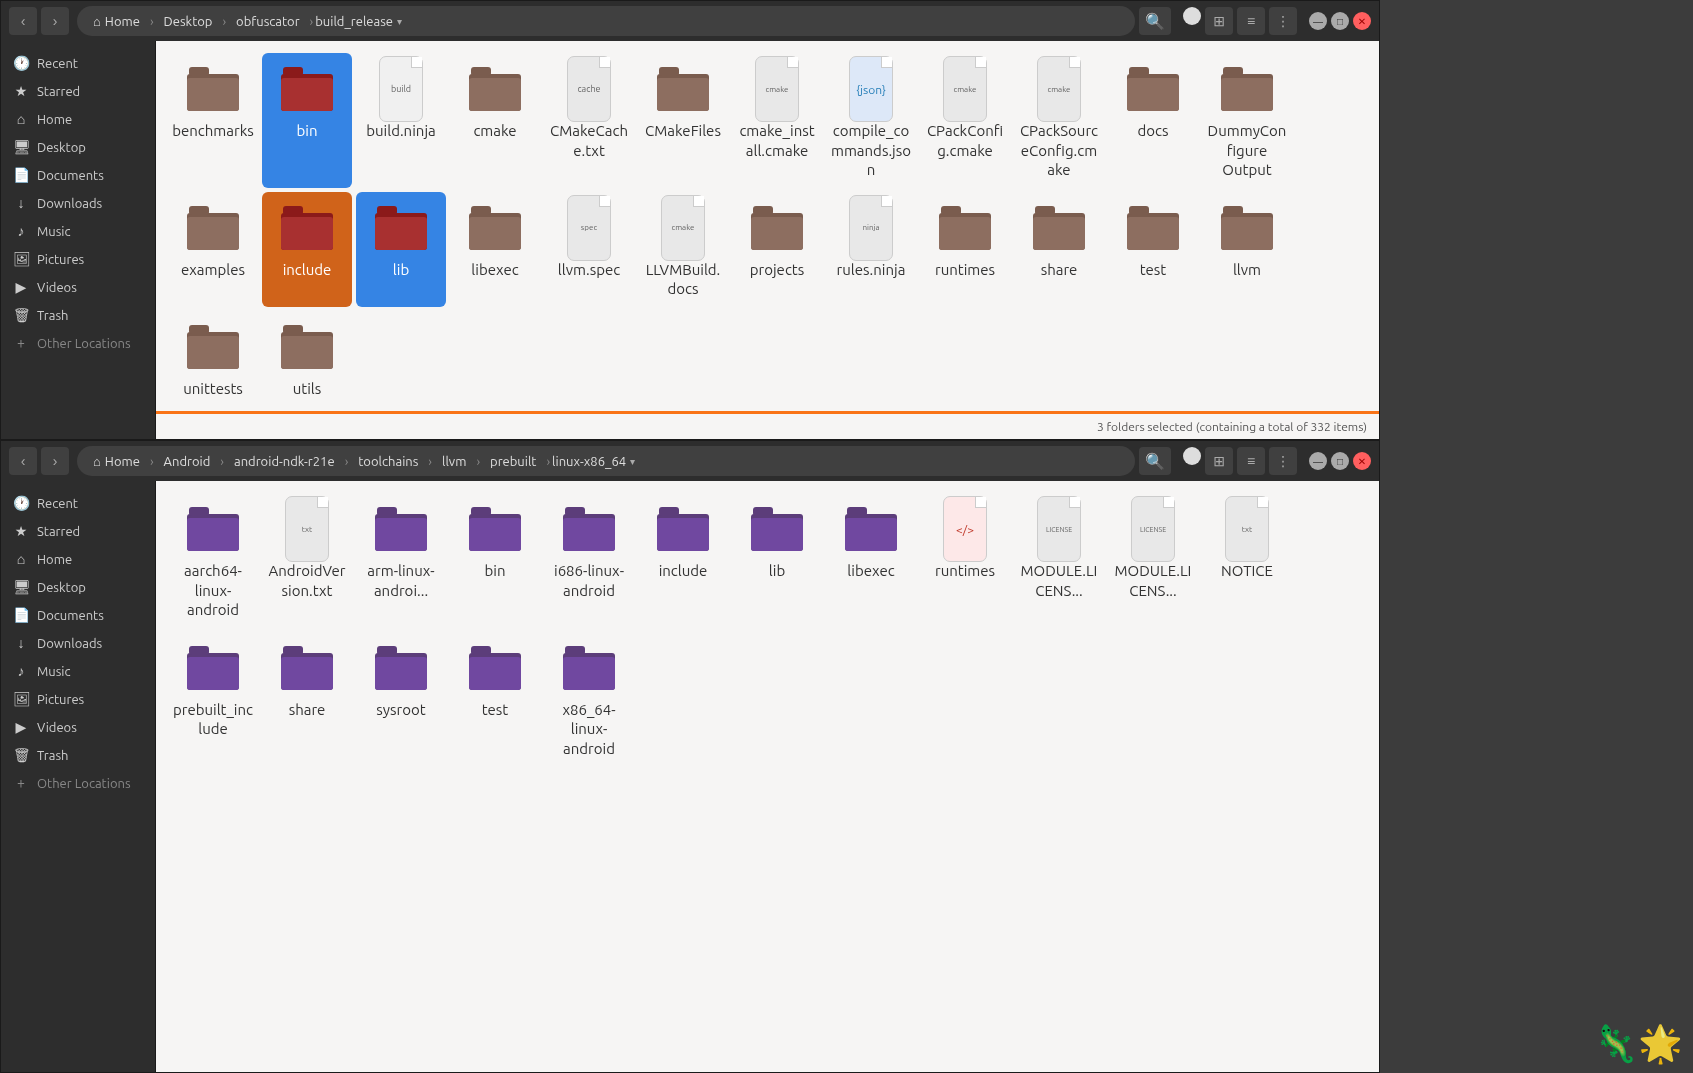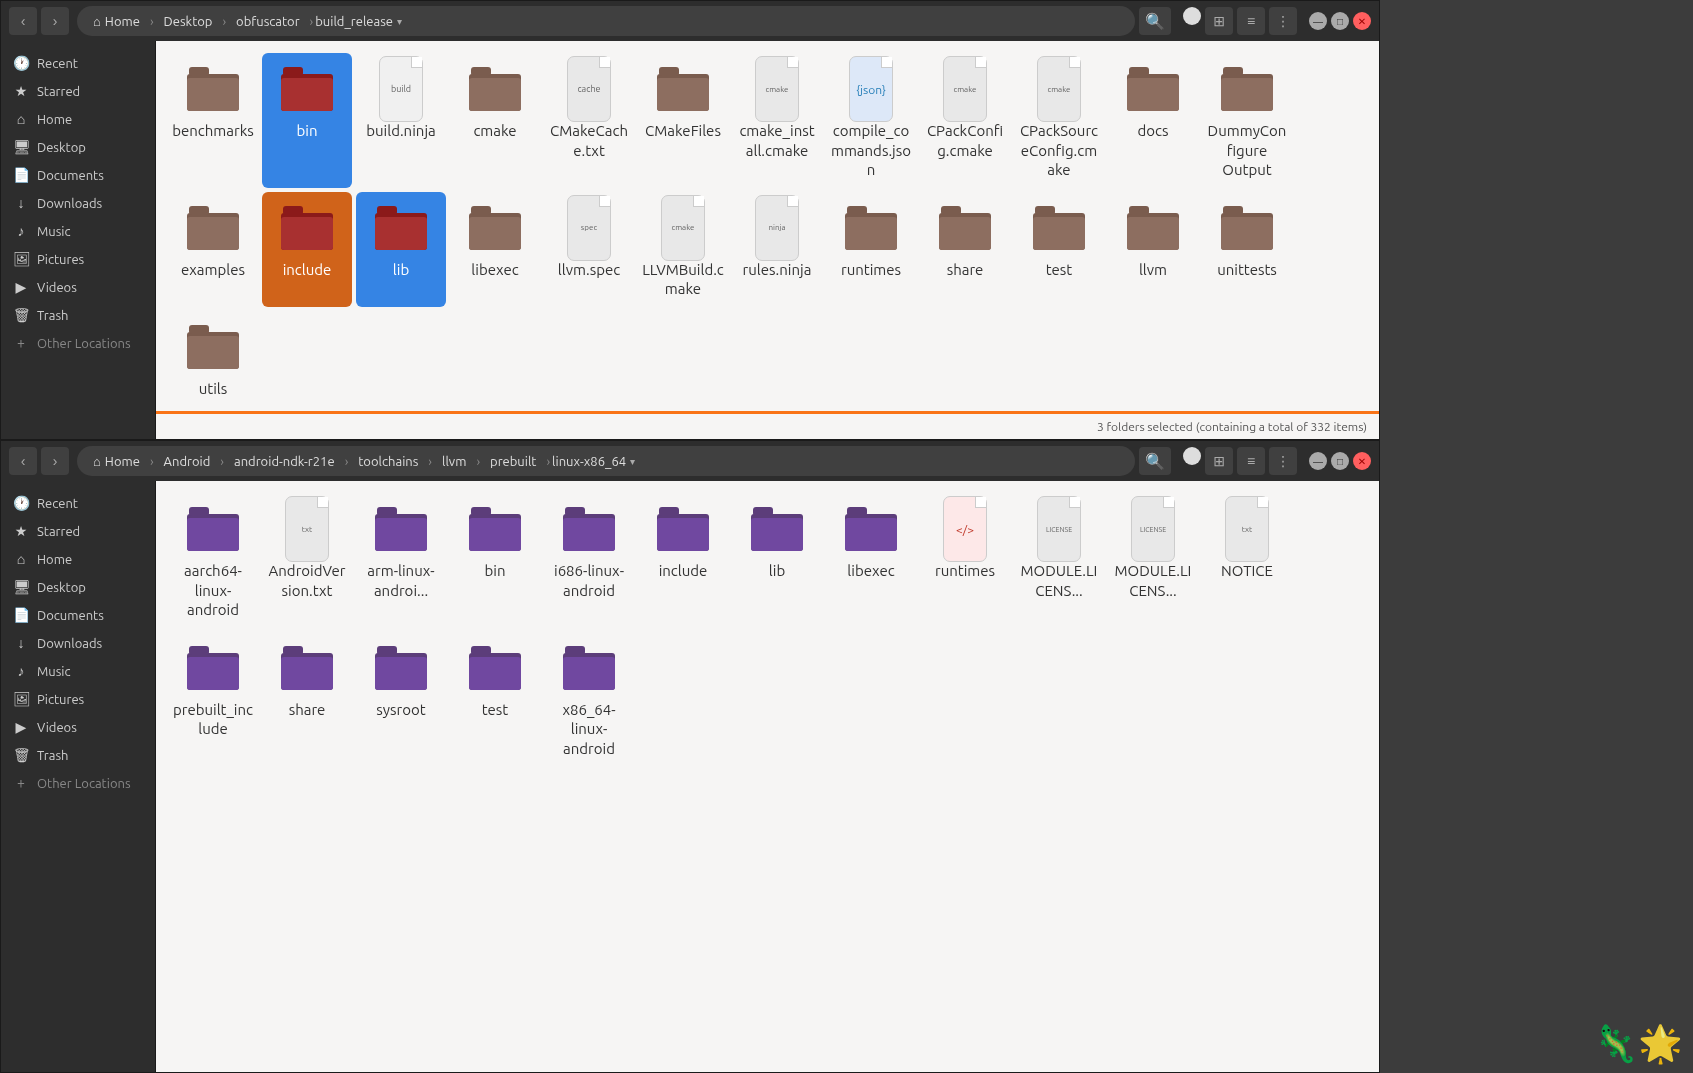--- a/index.html
+++ b/index.html
@@ -555,23 +555,33 @@
           <div class="file-icon-wrap">
             <div class="file-doc-icon" style="font-size:8px;">spec</div>
           </div>
           <span class="file-name">llvm.spec</span>
         </div>
 
         <div class="file-item">
           <div class="file-icon-wrap">
             <div class="file-doc-icon" style="font-size:8px;">cmake</div>
           </div>
-          <span class="file-name">LLVMBuild.cmake</span>
-        </div>
-
+          <span class="file-name">LLVMBuild.docs</span>
+        </div>
+
+        <div class="file-item">
+          <div class="file-icon-wrap">
+            <svg width="52" height="44" viewBox="0 0 52 44">
+                <rect x="0" y="7" width="52" height="37" rx="3" fill="#7a5c4e"></rect>
+                <rect x="0" y="11" width="52" height="33" rx="3" fill="#8d6e60"></rect>
+                <rect x="2" y="0" width="20" height="9" rx="3" fill="#7a5c4e"></rect>
+              </svg>
+          </div>
+          <span class="file-name">projects</span>
+        </div>
 
         <div class="file-item">
           <div class="file-icon-wrap">
             <div class="file-doc-icon" style="font-size:8px;">ninja</div>
           </div>
           <span class="file-name">rules.ninja</span>
         </div>
 
         <div class="file-item">
           <div class="file-icon-wrap">

